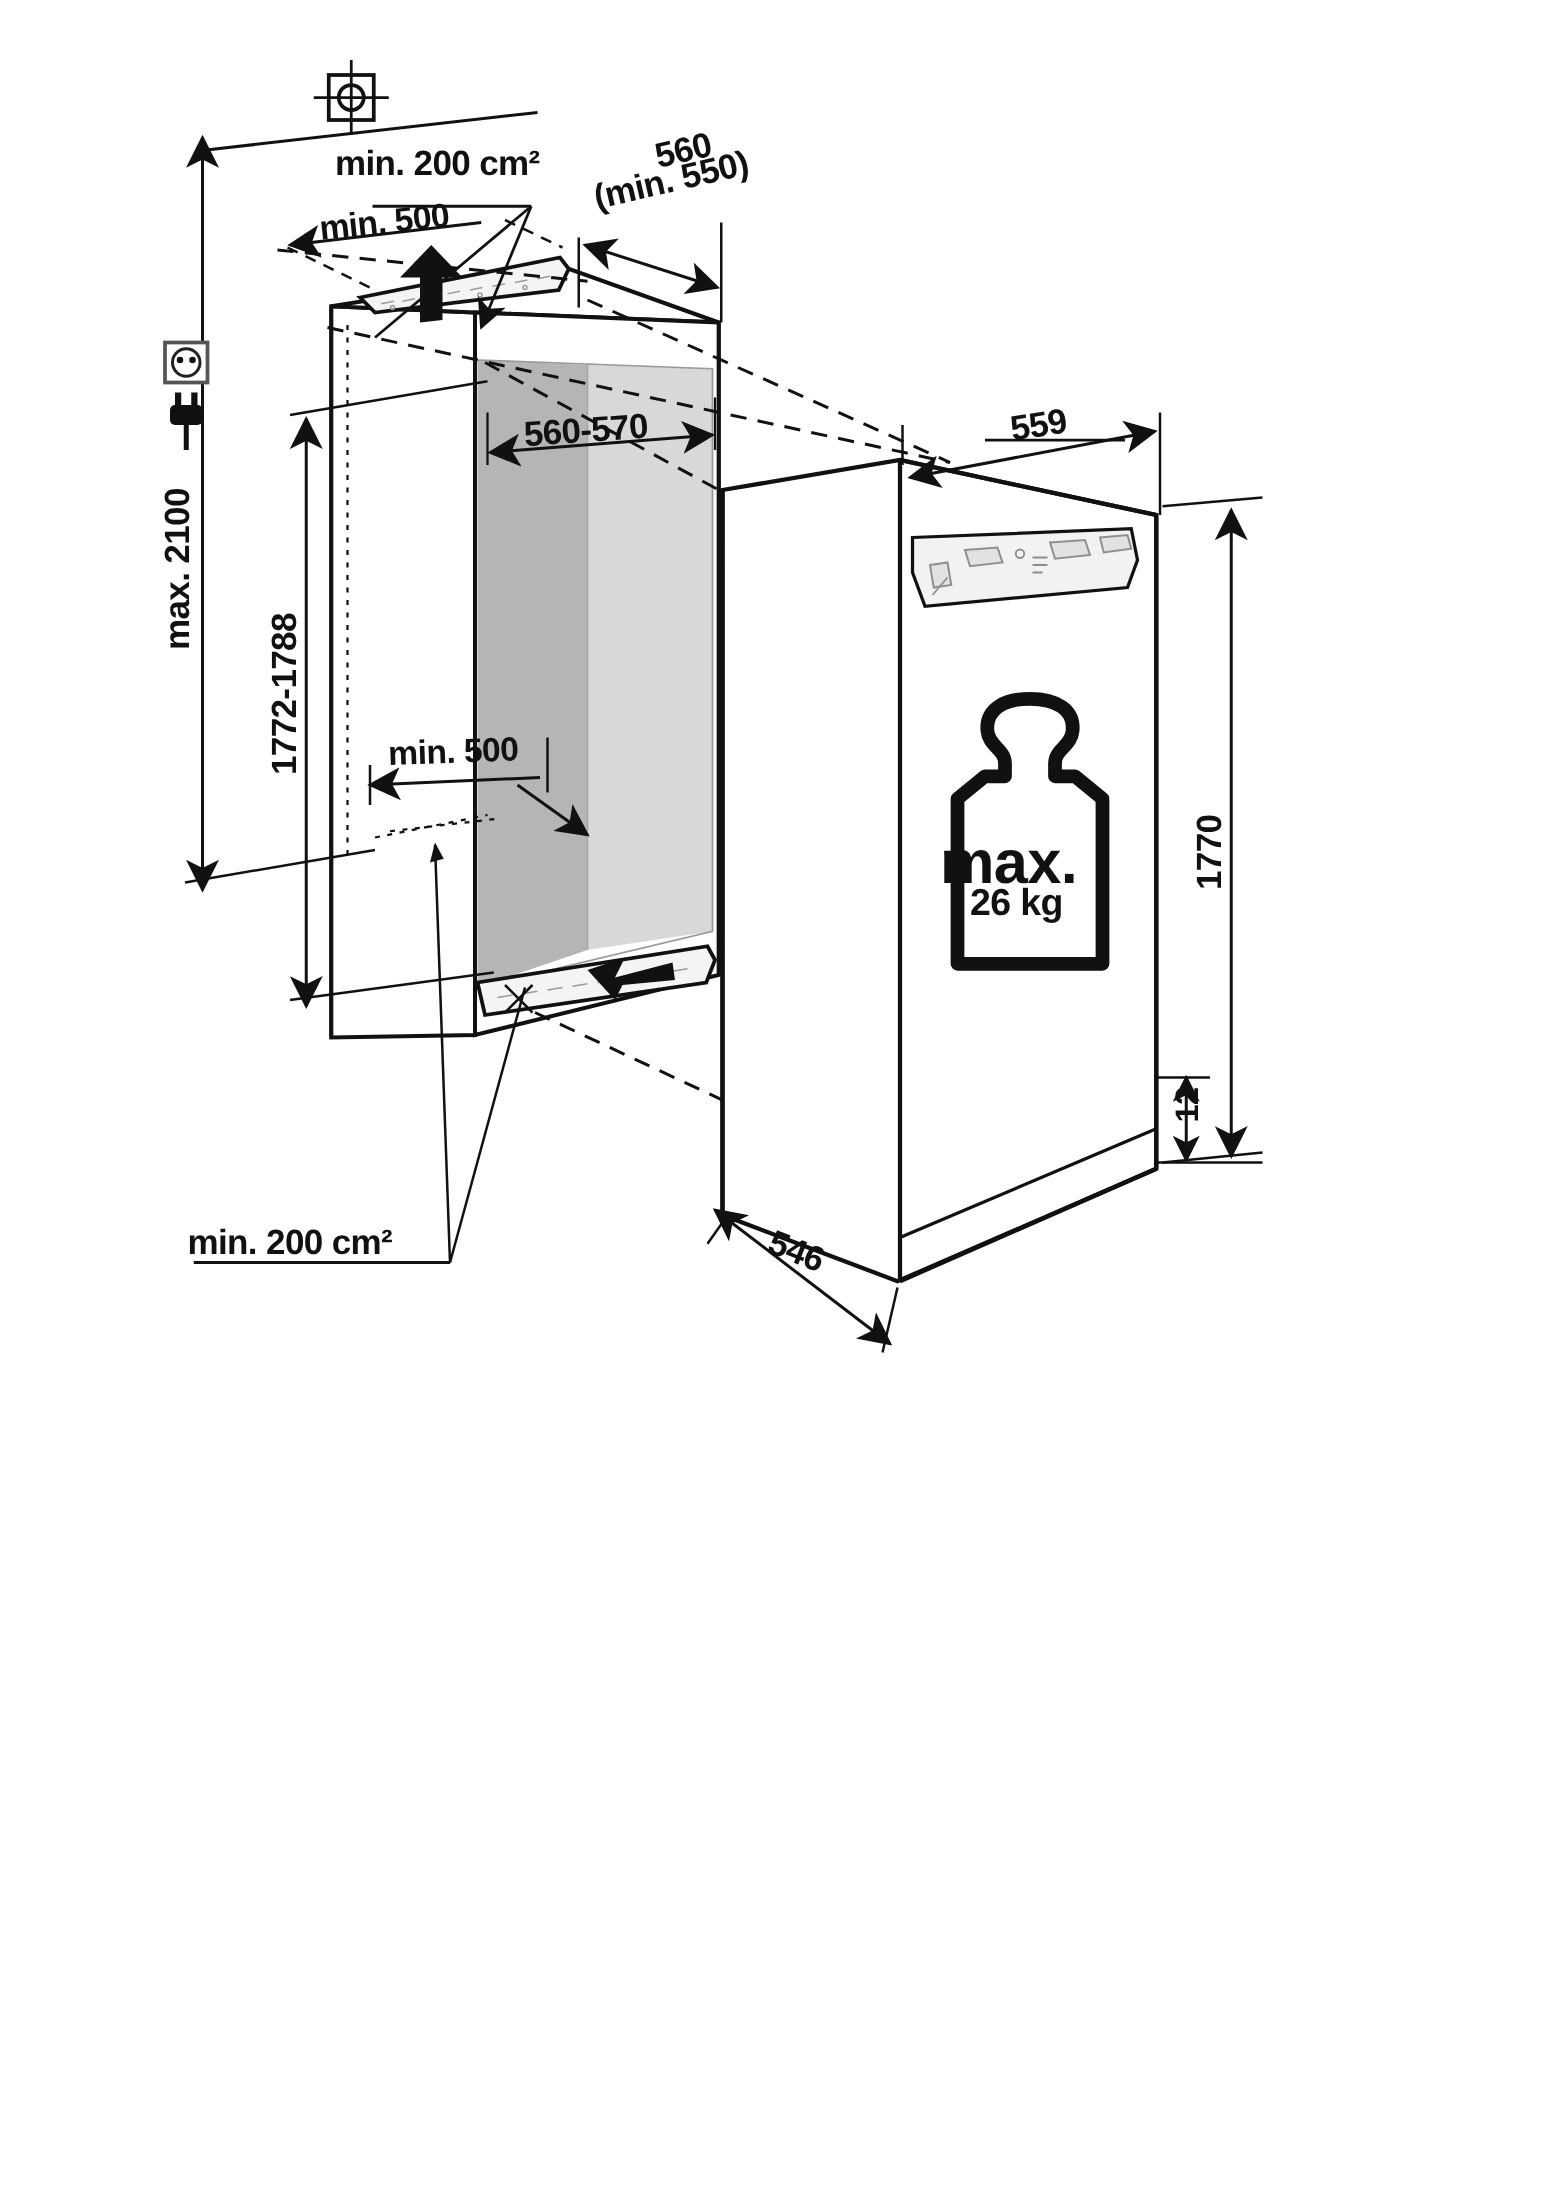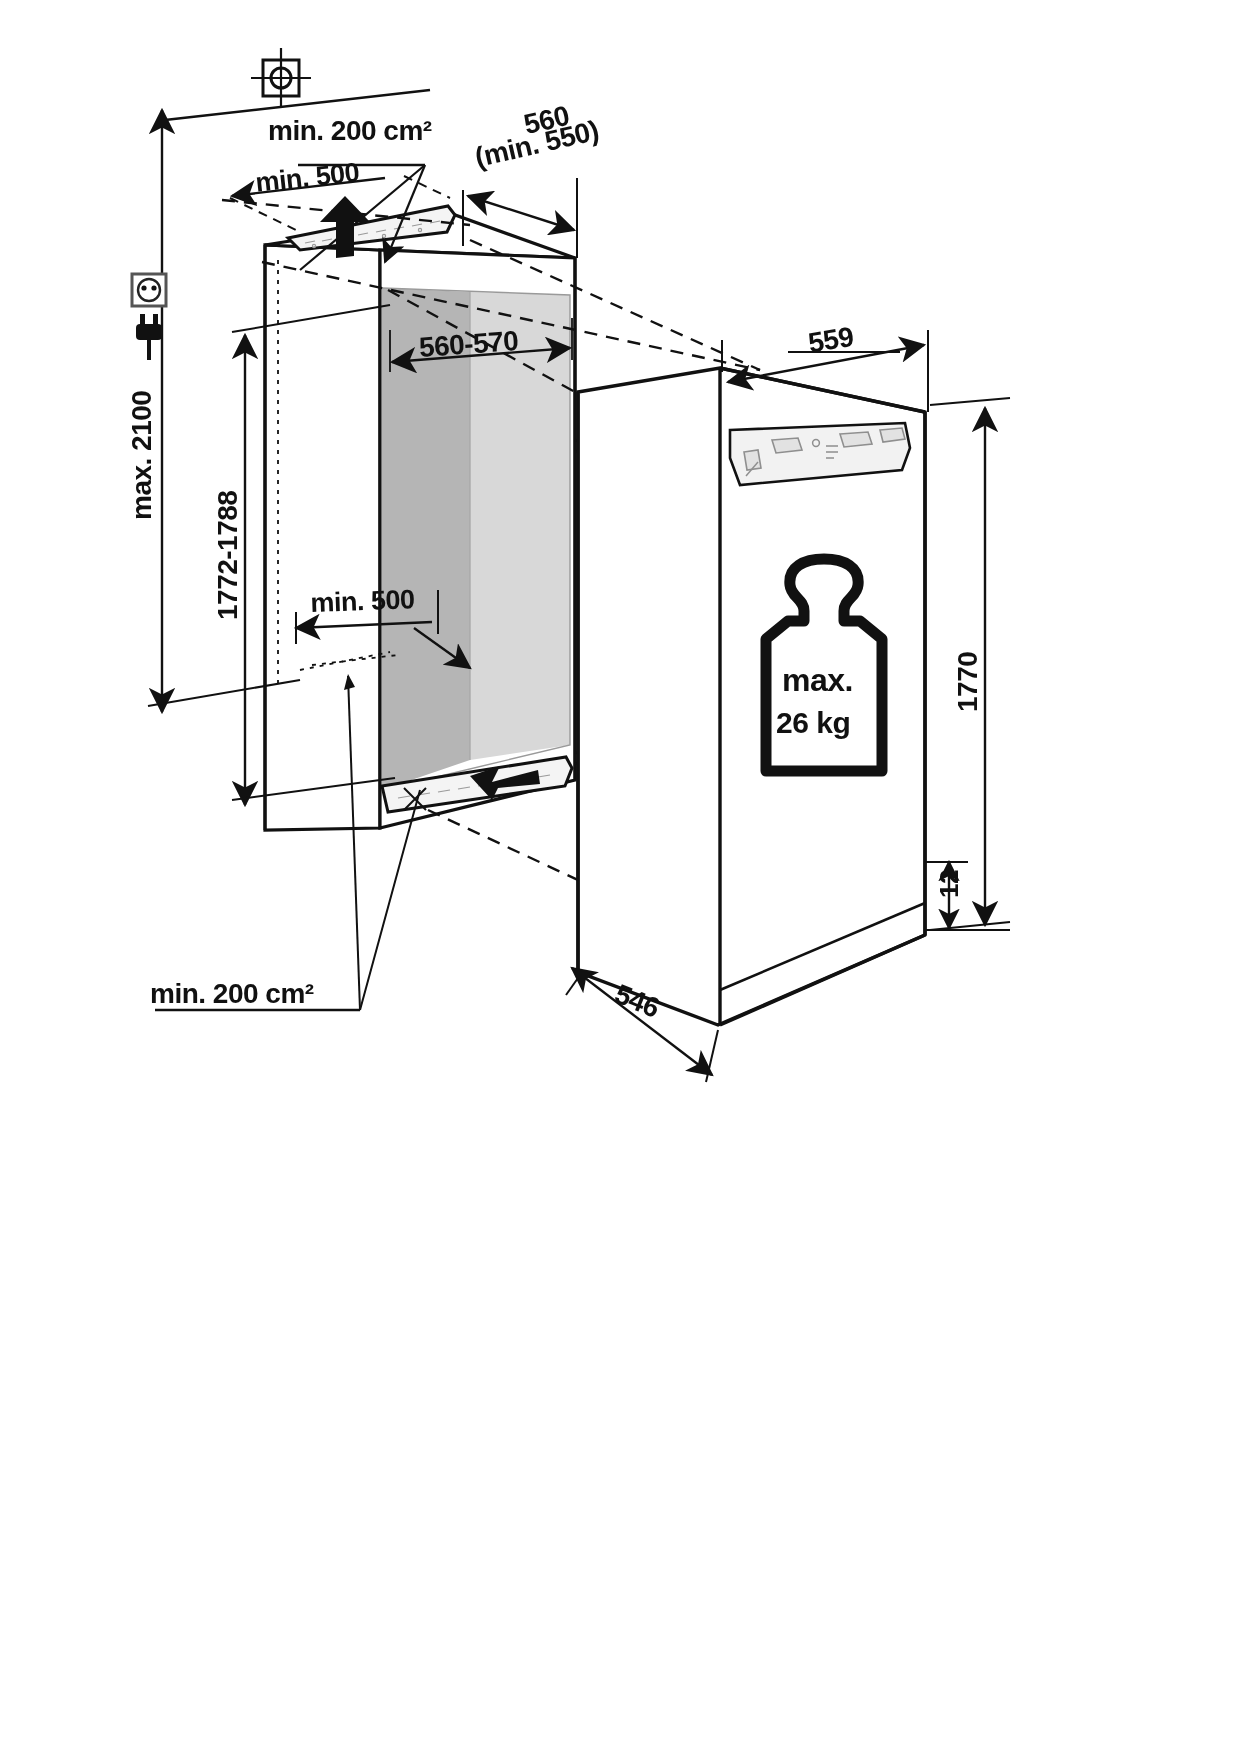--- a/index.html
+++ b/index.html
@@ -234,21 +234,21 @@
   <div class="lbl" style="left:150px; top:978px; font-size:28px;">min. 200 cm²</div>
 
   <div class="lbl" style="left:806px; top:328px; font-size:28px; transform:rotate(-9deg); transform-origin:left top;">559</div>
 
   <div class="lbl" style="left:952px; top:712px; font-size:28px; transform:rotate(-90deg); transform-origin:left top;">1770</div>
 
   <div class="lbl" style="left:934px; top:898px; font-size:26px; transform:rotate(-90deg); transform-origin:left top;">12</div>
 
   <div class="lbl" style="left:622px; top:978px; font-size:28px; transform:rotate(22deg); transform-origin:left top;">546</div>
 
-  <div class="lbl" style="left:782px; top:662px; font-size:32px;">max.</div>
+  <div class="lbl" style="left:752px; top:662px; font-size:49px;">max.</div>
   <div class="lbl" style="left:776px; top:706px; font-size:30px;">26 kg</div>
 
   <svg style="position:absolute;left:128px;top:270px;width:44px;height:96px;">
     <g>
       <rect x="4" y="4" width="34" height="32" fill="#ffffff" stroke="#555" stroke-width="3"></rect>
       <circle cx="21" cy="20" r="11" fill="#ffffff" stroke="#222" stroke-width="2.4"></circle>
       <circle cx="16" cy="18" r="2.6" fill="#111"></circle>
       <circle cx="26" cy="18" r="2.6" fill="#111"></circle>
     </g>
     <g>

